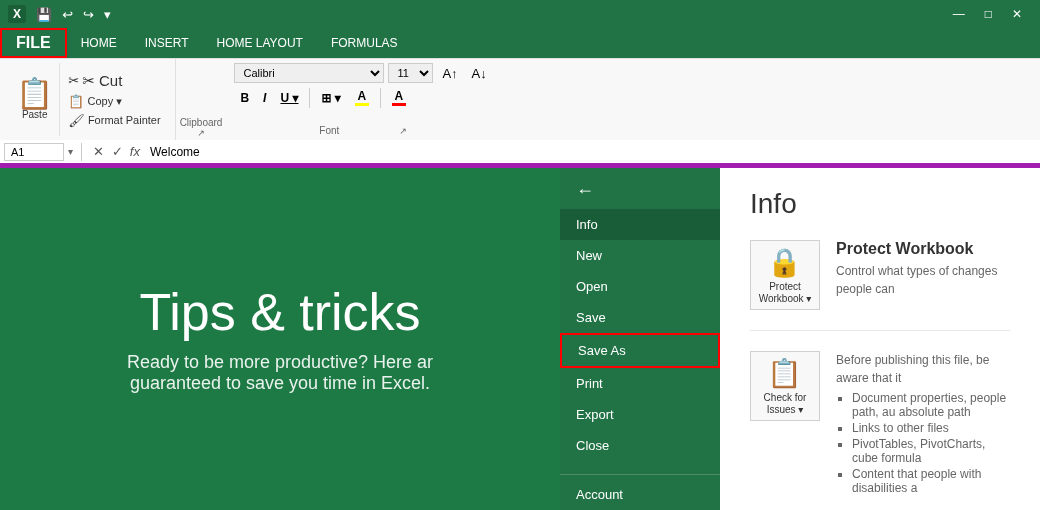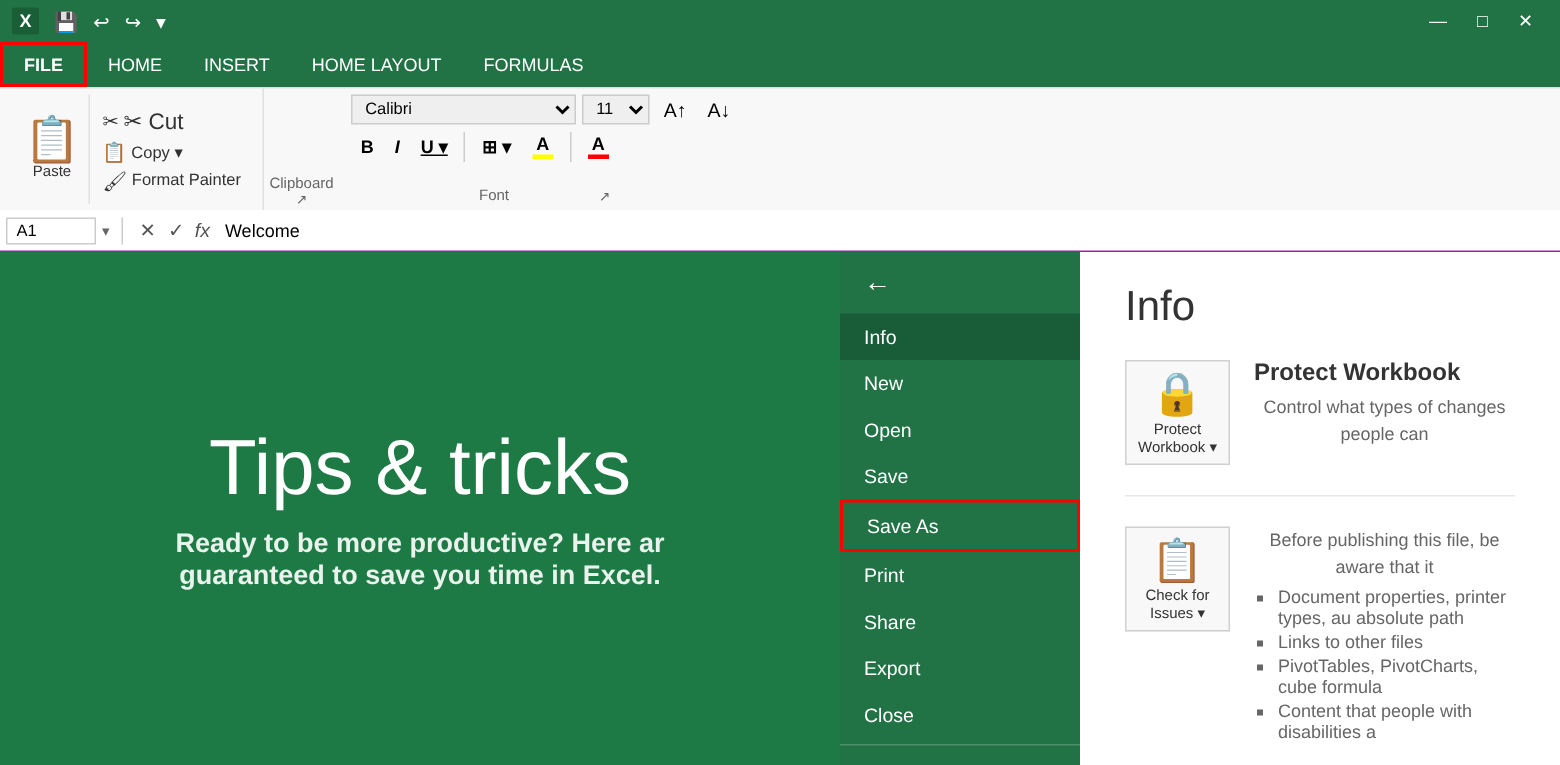--- a/index.html
+++ b/index.html
@@ -8,54 +8,54 @@
     
     .title-bar { background: #217346; height: 28px; display: flex; align-items: center; padding: 0 8px; gap: 6px; }
     .excel-logo { background: #1a5e38; color: #fff; font-weight: bold; font-size: 12px; padding: 2px 5px; border-radius: 2px; }
     .quick-access { display: flex; gap: 2px; align-items: center; }
     .qa-btn { background: transparent; border: none; color: #fff; font-size: 13px; cursor: pointer; padding: 2px 4px; }
     .window-controls { margin-left: auto; display: flex; }
     .wc-btn { background: transparent; border: none; color: #fff; font-size: 12px; cursor: pointer; padding: 4px 10px; }
 
     
     .tab-row { display: flex; align-items: stretch; background: #217346; height: 30px; }
-    .tab-file { background: #217346; border: 2px solid #ff0000; color: #fff; font-size: 12px; font-weight: bold; padding: 0 14px; cursor: pointer; display: flex; align-items: center; }
+    .tab-file { background: #217346; border: 2px solid #ff0000; color: #fff; font-size: 16px; font-weight: bold; padding: 0 14px; cursor: pointer; display: flex; align-items: center; }
     .tab-item { background: transparent; border: none; color: #fff; font-size: 12px; padding: 0 14px; cursor: pointer; height: 100%; display: flex; align-items: center; }
 
     
     .ribbon-toolbar { background: #f8f8f8; height: 82px; display: flex; align-items: stretch; padding: 0 4px; border-top: 1px solid #e0e0e0; }
     .ribbon-group { display: flex; flex-direction: column; align-items: center; padding: 4px 6px; border-right: 1px solid #e0e0e0; min-width: 60px; }
     .clip-item { display: flex; align-items: center; gap: 3px; font-size: 11px; color: #333; cursor: pointer; padding: 1px 2px; white-space: nowrap; }
     .font-row1 { display: flex; align-items: center; gap: 4px; margin-bottom: 3px; }
     .font-select { font-size: 11px; border: 1px solid #ccc; padding: 2px 4px; width: 150px; }
     .font-size-select { font-size: 11px; border: 1px solid #ccc; padding: 2px 4px; width: 45px; }
     .font-btn { background: transparent; border: 1px solid transparent; font-size: 13px; padding: 1px 4px; cursor: pointer; }
     .font-row2 { display: flex; align-items: center; gap: 2px; }
     .fmt-btn { background: transparent; border: 1px solid transparent; font-size: 12px; font-weight: bold; padding: 2px 5px; cursor: pointer; }
     .separator { width: 1px; height: 20px; background: #ccc; margin: 0 3px; }
     .color-bar-y { width: 14px; height: 3px; background: #ffff00; }
     .color-bar-r { width: 14px; height: 3px; background: #ff0000; }
 
     
-    .formula-bar { height: 28px; display: flex; align-items: center; border-bottom: 1px solid #a21caf; background: #fff; padding: 0 4px; gap: 4px; }
+    .formula-bar { height: 28px; display: flex; align-items: center; border-bottom: 5px solid #a21caf; background: #fff; padding: 0 4px; gap: 4px; }
     .cell-ref { border: 1px solid #ccc; font-size: 11px; padding: 2px 6px; width: 60px; }
     .cell-ref-arrow { font-size: 10px; color: #666; cursor: pointer; }
     .formula-sep { width: 1px; height: 18px; background: #ccc; margin: 0 4px; }
     .formula-btns { display: flex; gap: 2px; }
     .formula-btn { background: transparent; border: none; font-size: 13px; cursor: pointer; color: #555; padding: 1px 3px; }
     .fx-label { font-size: 13px; color: #555; font-style: italic; margin-right: 4px; }
     .formula-input { flex: 1; border: none; font-size: 12px; outline: none; padding: 2px; }
 
     
     .main-content { display: flex; flex: 1; overflow: hidden; }
 
     
     .sheet-area { width: 560px; flex-shrink: 0; background: #1e7a45; display: flex; align-items: center; justify-content: center; flex-direction: column; padding: 30px 40px; }
     .sheet-title { color: #fff; font-size: 52px; font-weight: 300; margin-bottom: 10px; line-height: 1.1; }
-    .sheet-subtitle { color: rgba(255,255,255,0.9); font-size: 18px; font-weight: 700; text-align: left; }
+    .sheet-subtitle { color: rgba(255,255,255,0.9); font-size: 18px; font-weight: 400; text-align: left; }
 
     
     .file-panel { display: flex; flex: 1; overflow: hidden; }
 
     
     .file-nav { width: 160px; background: #217346; display: flex; flex-direction: column; padding-top: 0; }
     .back-btn { background: transparent; border: none; color: #fff; font-size: 18px; cursor: pointer; padding: 10px 16px; display: flex; align-items: center; }
     .nav-item { background: transparent; border: none; color: #fff; font-size: 13px; text-align: left; padding: 8px 16px; cursor: pointer; width: 100%; }
     .nav-item.active-nav { background: #185c38; }
     .nav-divider { height: 1px; background: rgba(255,255,255,0.2); margin: 4px 0; }
@@ -64,21 +64,21 @@
     
     .info-content { flex: 1; background: #fff; padding: 20px 30px; overflow-y: auto; }
     .info-title { font-size: 28px; font-weight: 300; color: #333; margin-bottom: 20px; }
 
     .info-section { display: flex; align-items: flex-start; gap: 16px; margin-bottom: 20px; padding-bottom: 20px; border-bottom: 1px solid #e8e8e8; }
     .info-icon-box { width: 70px; height: 70px; border: 1px solid #d0d0d0; display: flex; align-items: center; justify-content: center; flex-shrink: 0; flex-direction: column; gap: 2px; cursor: pointer; background: #f8f8f8; }
     .info-icon { font-size: 28px; color: #555; }
     .info-icon-label { font-size: 10px; color: #333; text-align: center; line-height: 1.2; }
     .info-text { flex: 1; }
     .info-section-title { font-size: 16px; font-weight: 600; color: #333; margin-bottom: 4px; }
-    .info-section-desc { font-size: 12px; color: #666; line-height: 1.5; text-align: center; }
+    .info-section-desc { font-size: 12px; color: #666; line-height: 1.5; }
     .info-section-list { margin-top: 4px; padding-left: 16px; }
     .info-section-list li { font-size: 12px; color: #666; margin-bottom: 2px; list-style: square; }
   </style>
 </head>
 <body>
 
 <div class="title-bar">
   <div class="excel-logo">
     <span>X</span>
   </div>
@@ -189,21 +189,20 @@
     <div class="file-nav">
       <button class="back-btn">
         <span>←</span>
       </button>
       <button class="nav-item active-nav">Info</button>
       <button class="nav-item">New</button>
       <button class="nav-item">Open</button>
       <button class="nav-item">Save</button>
       <button class="nav-item" style="border: 2px solid #ff0000;">Save As</button>
       <button class="nav-item">Print</button>
-      <button class="nav-item">Share</button>
       <button class="nav-item">Export</button>
       <button class="nav-item">Close</button>
       <div class="nav-bottom">
         <div class="nav-divider"></div>
         <button class="nav-item">Account</button>
         
       </div>
     </div>
 
     <div class="info-content">
@@ -221,21 +220,21 @@
       </div>
 
       <div class="info-section">
         <div class="info-icon-box">
           <span class="info-icon">📋</span>
           <span class="info-icon-label">Check for<br>Issues ▾</span>
         </div>
         <div class="info-text">
           <div class="info-section-desc">Before publishing this file, be aware that it</div>
           <ul class="info-section-list">
-            <li>Document properties, printer types, au absolute path</li>
+            <li>Document properties, people path, au absolute path</li>
             <li>Links to other files</li>
             <li>PivotTables, PivotCharts, cube formula</li>
             <li>Content that people with disabilities a</li>
           </ul>
         </div>
       </div>
 
     </div>
   </div>
 </div>

